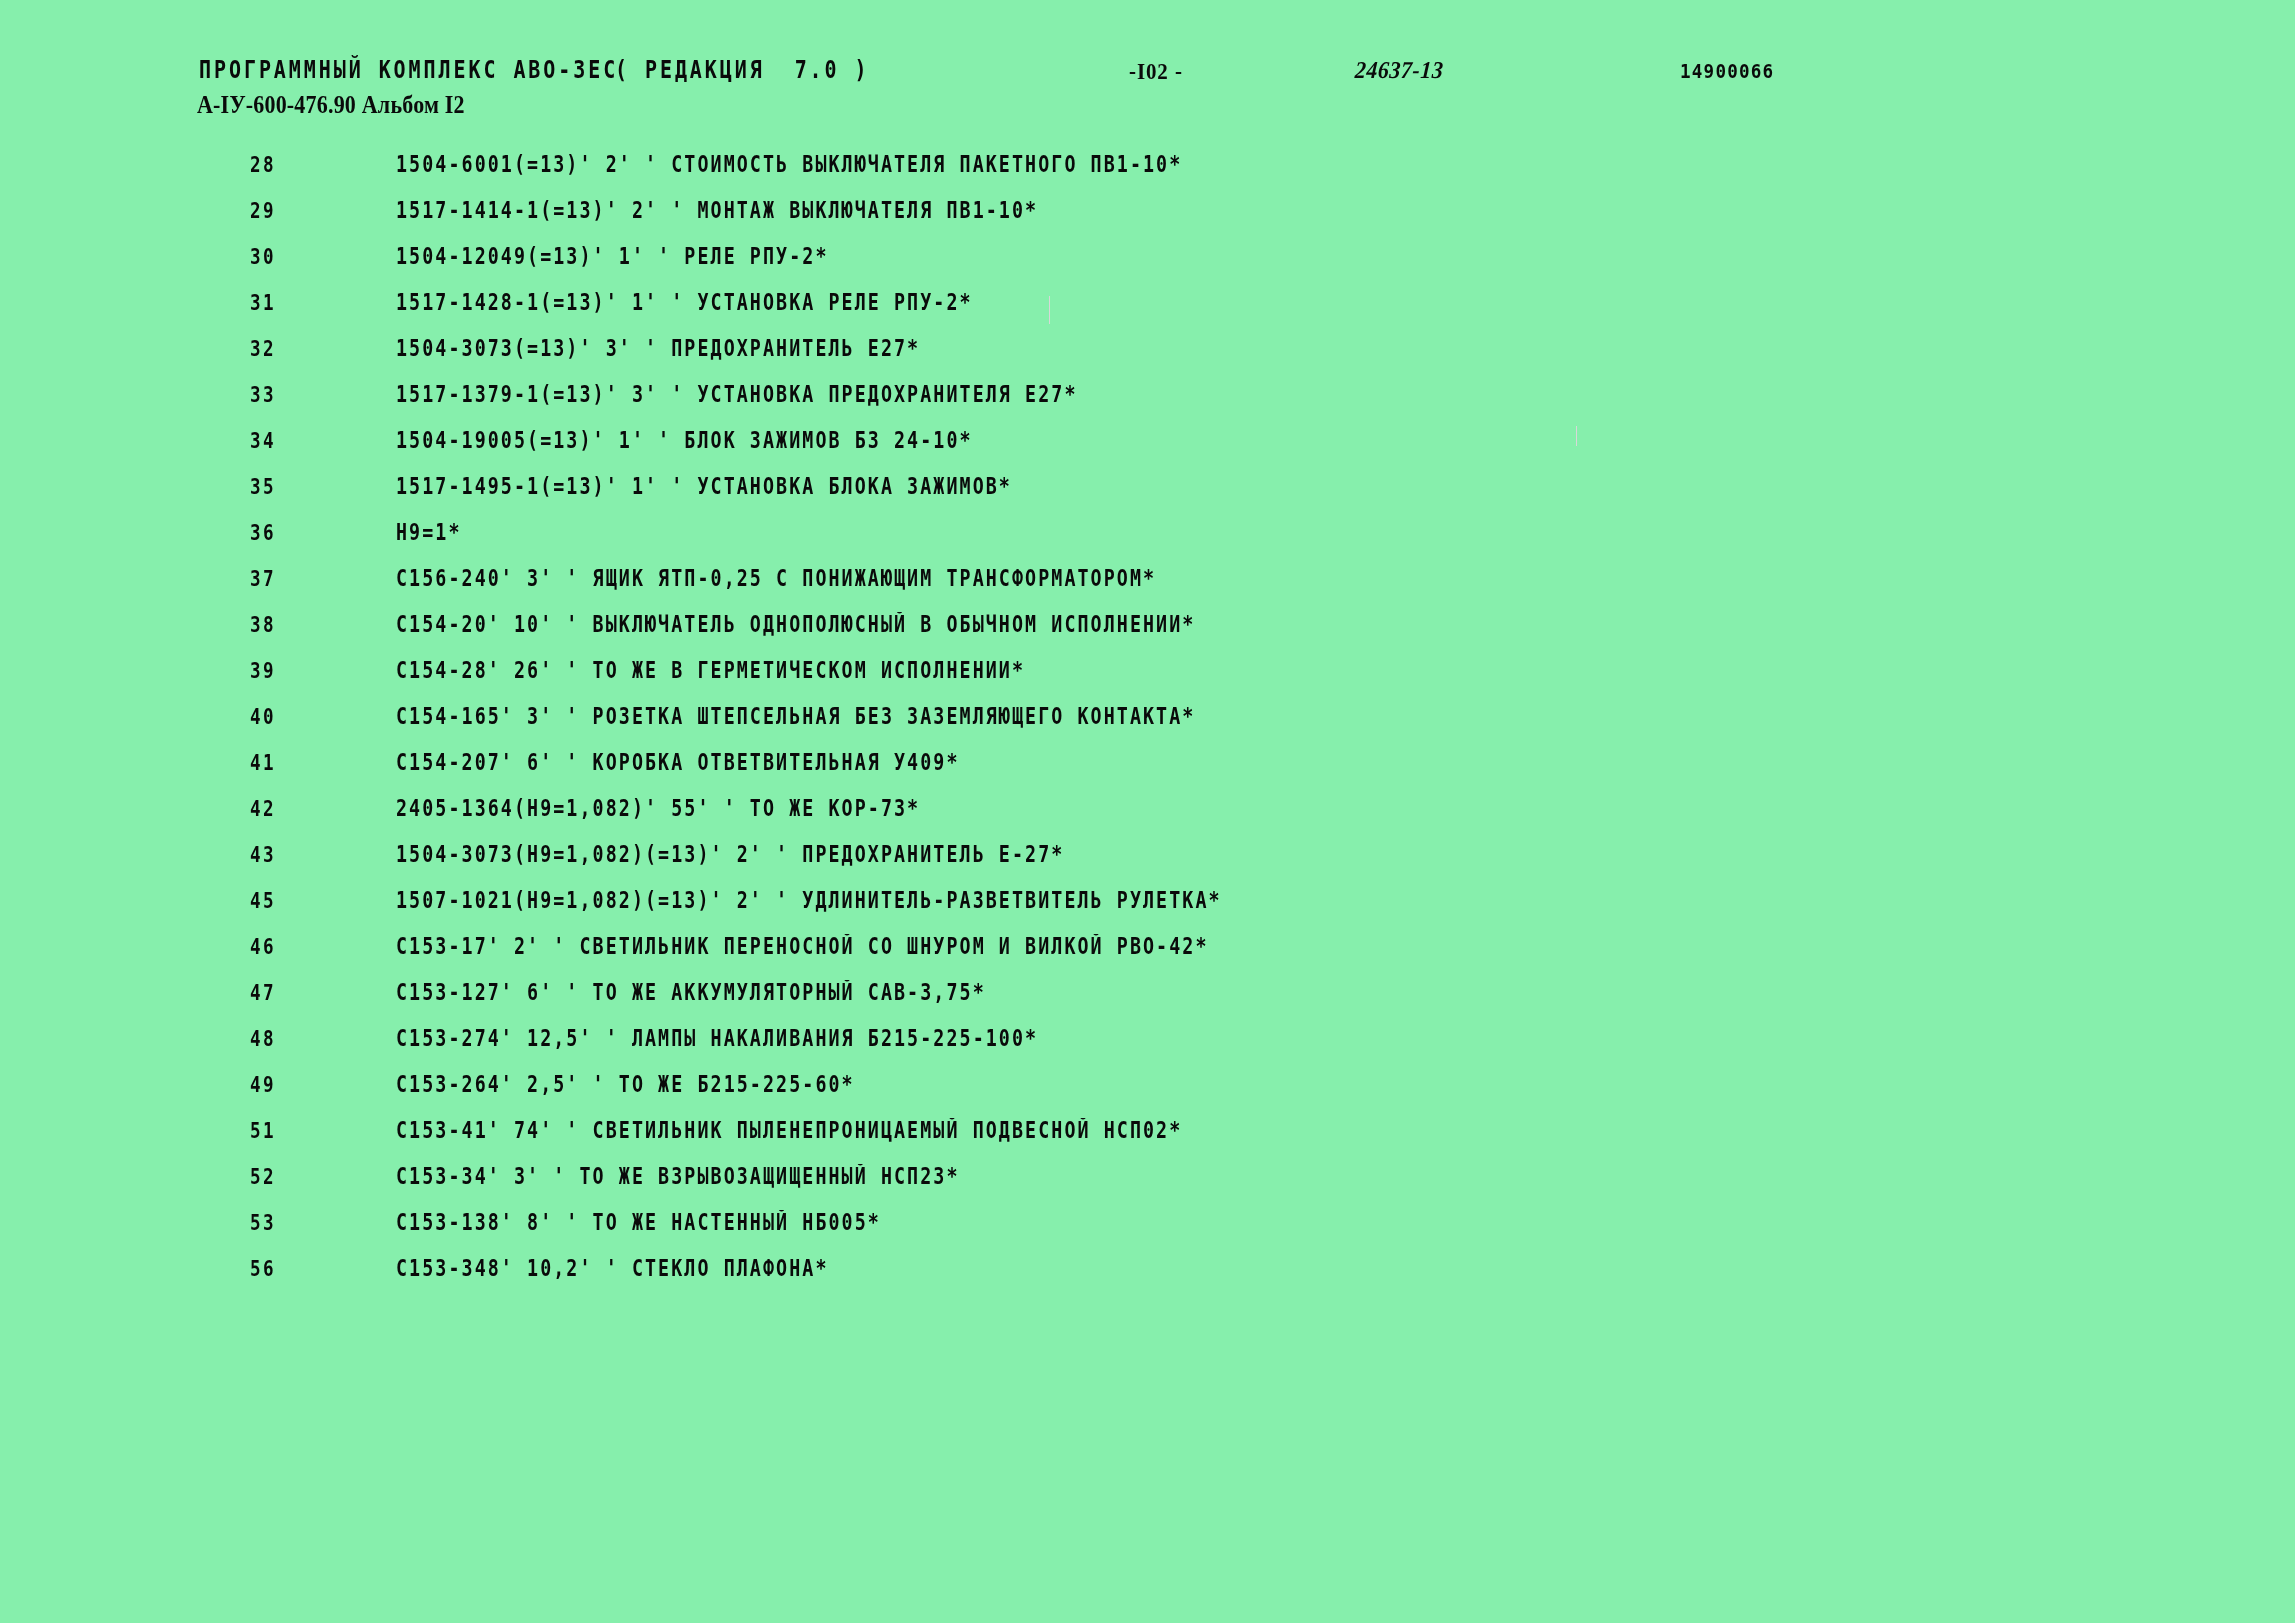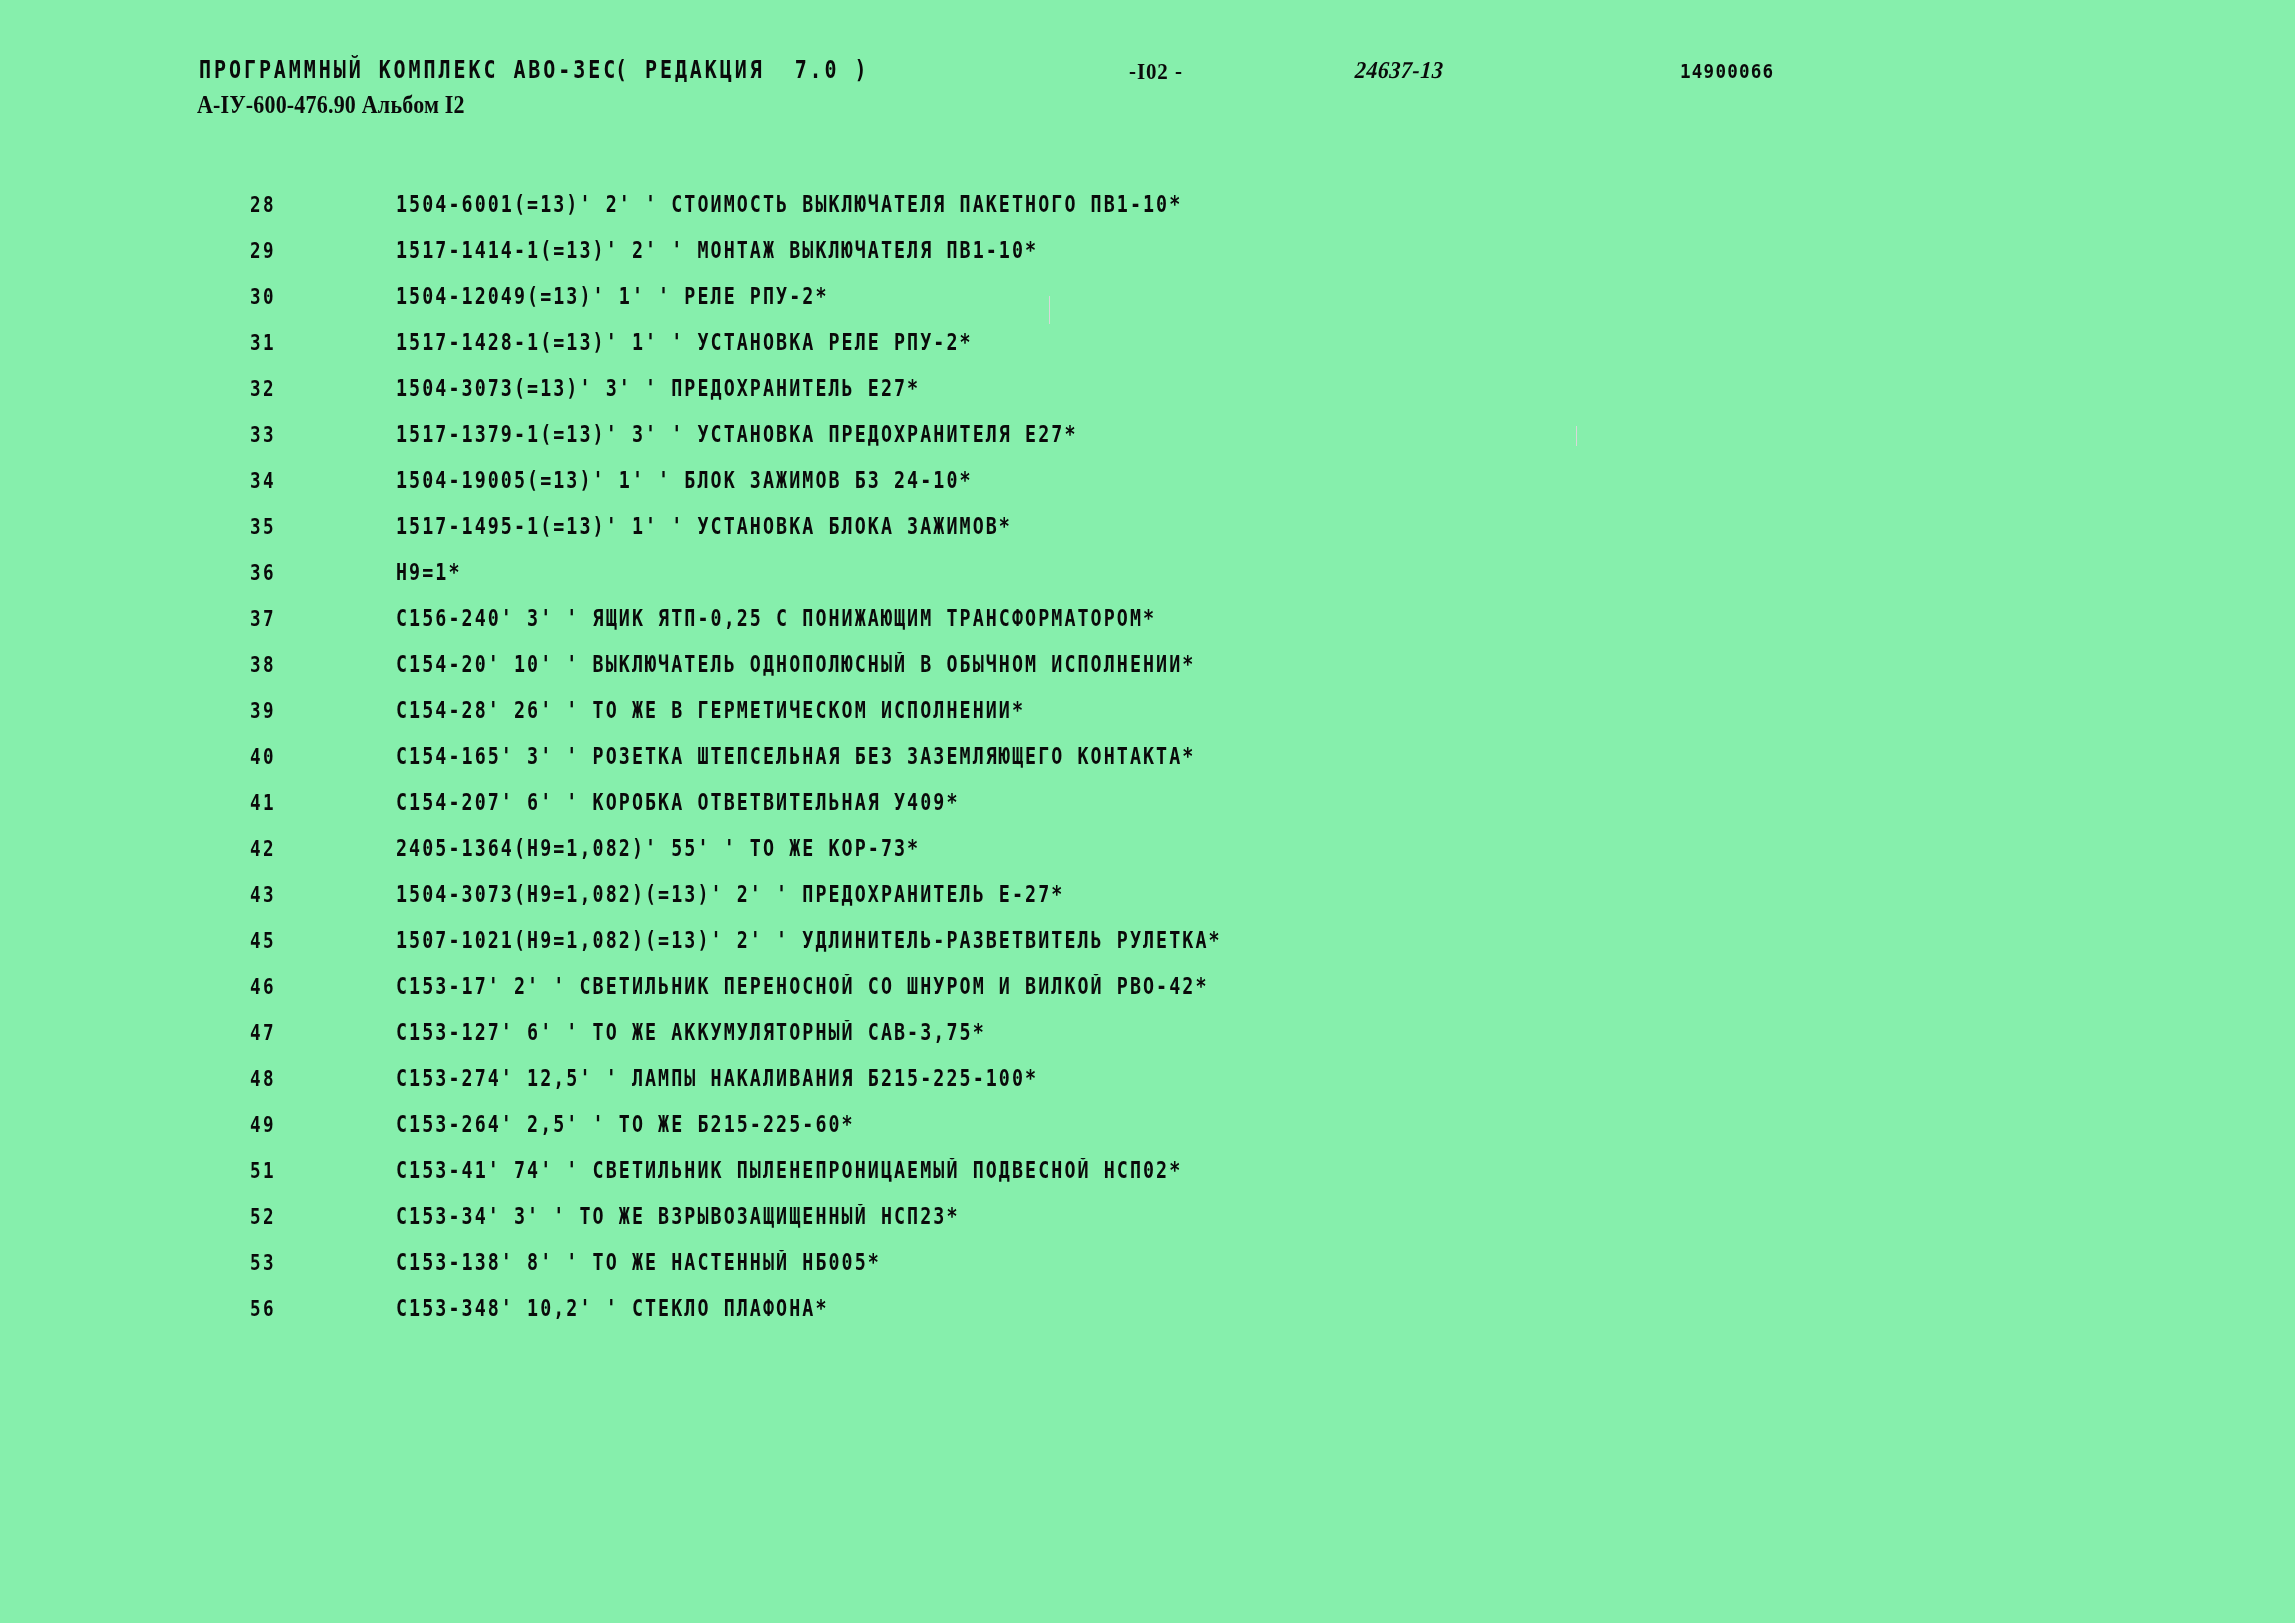--- a/index.html
+++ b/index.html
@@ -104,21 +104,20 @@
     transform: scaleY(1.12);
     transform-origin: left top;
   }
 
   
   .listing {
     position: absolute;
     left: 0;
     top: 153px;
     width: 2295px;
-    margin-top: 40px;
   }
   .listing-row {
     position: relative;
     height: 46px;
     white-space: pre;
   }
   .row-number {
     position: absolute;
     left: 250px;
     top: 0;

